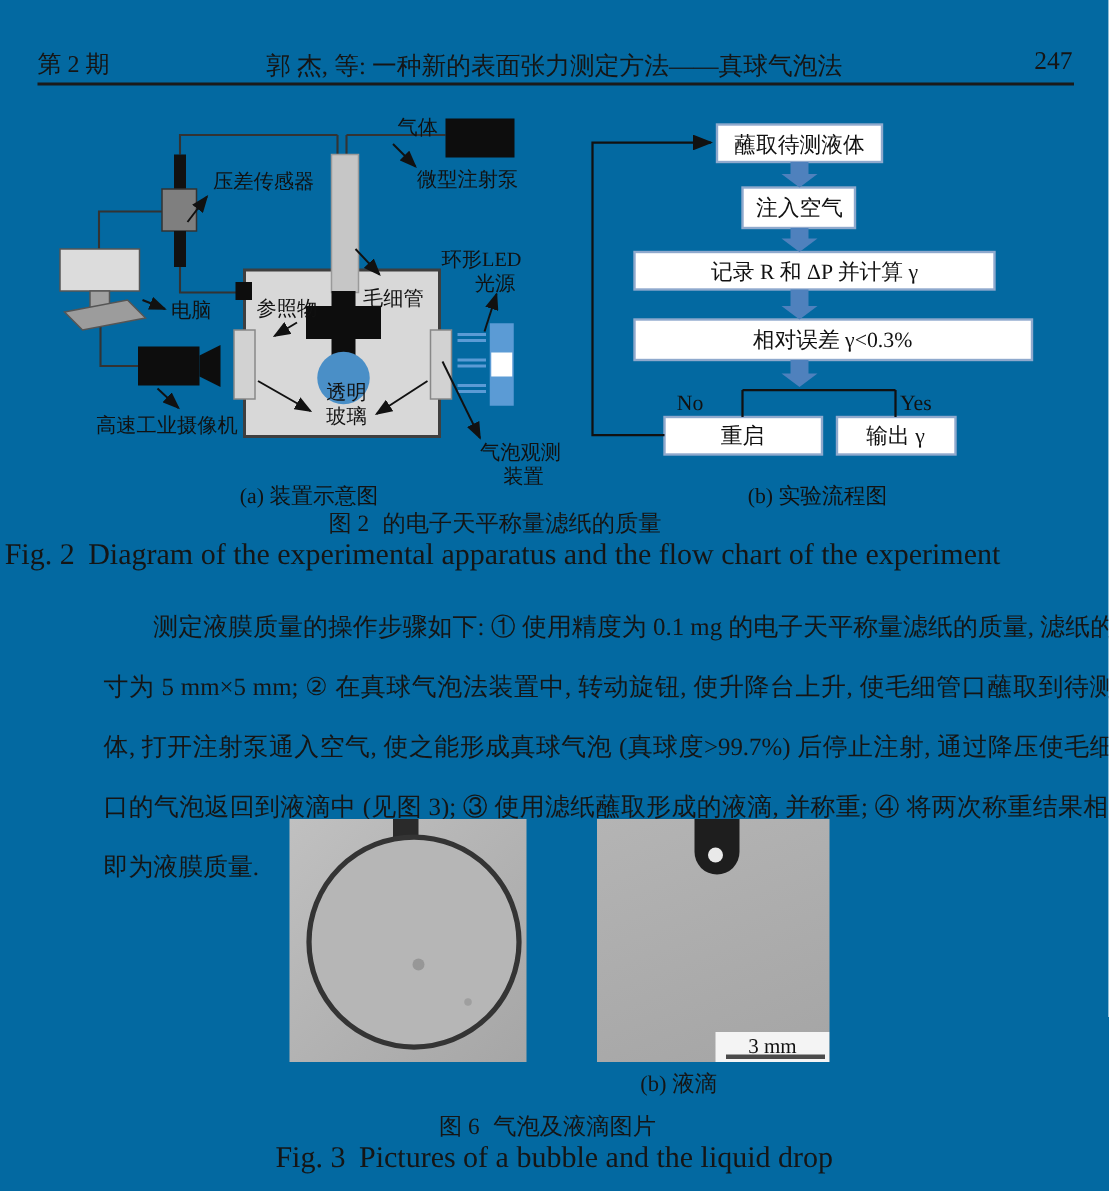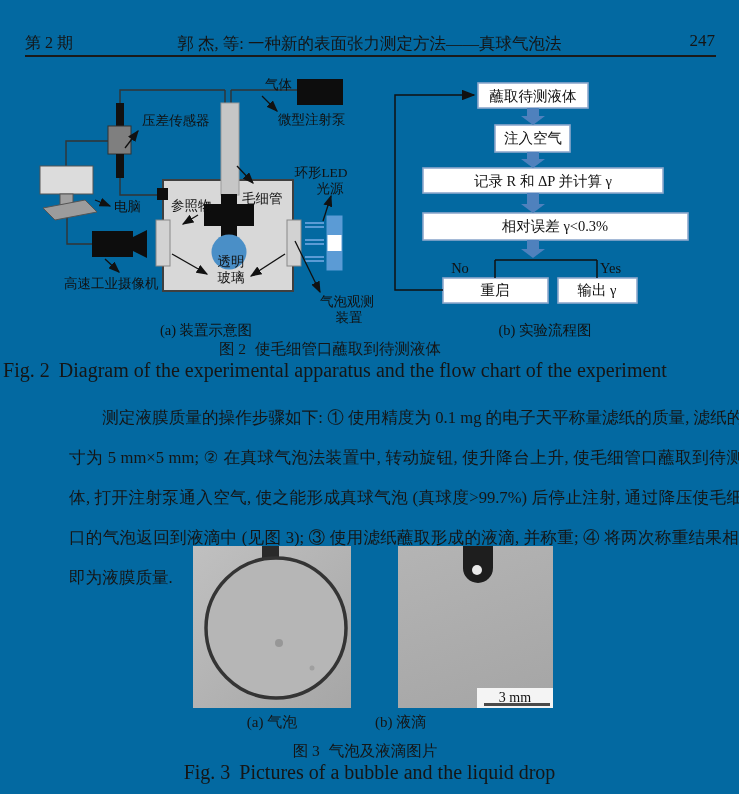--- a/index.html
+++ b/index.html
@@ -32,21 +32,21 @@
   
   .body-par{position:absolute;left:25px;top:398px;width:691px;font-size:16.6px;
             line-height:40px;text-align:justify;text-indent:2em;margin-left:44px;}
 
   
   .photo-a{position:absolute;left:193px;top:546px;width:158px;height:162px;
            background:linear-gradient(135deg,#c0c0c0,#a6a6a6);}
   .photo-b{position:absolute;left:375px;top:546px;width:155px;height:162px;
            background:linear-gradient(160deg,#b4b4b4,#a5a5a5);margin-left:23px;}
   .photoA-cap{position:absolute;left:193px;width:158px;top:713px;text-align:center;font-size:15px;}
-  .photoB-cap{position:absolute;left:375px;width:155px;top:713px;font-size:15px;}
+  .photoB-cap{position:absolute;left:375px;width:155px;top:713px;text-align:center;font-size:15px;}
 </style>
 </head>
 <body>
 
 <div class="page">
 
   <div class="hdr-issue">第 2 期</div>
   <div class="hdr-title">郭  杰, 等: 一种新的表面张力测定方法——真球气泡法</div>
   <div class="hdr-page">247</div>
   <div class="hdr-rule"></div>
@@ -180,21 +180,21 @@
     <text class="fc-text" x="155" y="106" text-anchor="middle">记录 R 和 ΔP 并计算 γ</text>
     <text class="fc-text" x="167" y="151" text-anchor="middle">相对误差 γ&lt;0.3%</text>
     <text class="fc-text" x="72" y="193" text-anchor="middle">No</text>
     <text class="fc-text" x="212" y="193">Yes</text>
     <text class="fc-text" x="107" y="215" text-anchor="middle">重启</text>
     <text class="fc-text" x="209" y="215" text-anchor="middle">输出 γ</text>
     <text class="subcap" x="157" y="255" text-anchor="middle">(b) 实验流程图</text>
   </svg>
 
   <div class="figcap cap-cn fig2-cap-cn">
-    <span class="cap-label">图 2</span><span>使毛细管口蘸取到待测液体</span>
+    <span class="cap-label">图 2</span><span>的电子天平称量滤纸的质量</span>
   </div>
   <div class="figcap cap-en fig2-cap-en">
     <span class="cap-label">Fig. 2</span><span>Diagram of the experimental apparatus and the flow chart of the experiment</span>
   </div>
 
   <div class="body-par">测定液膜质量的操作步骤如下: ① 使用精度为 0.1 mg 的电子天平称量滤纸的质量, 滤纸的尺寸为 5 mm×5 mm; ② 在真球气泡法装置中, 转动旋钮, 使升降台上升, 使毛细管口蘸取到待测液体, 打开注射泵通入空气, 使之能形成真球气泡 (真球度&gt;99.7%) 后停止注射, 通过降压使毛细管口的气泡返回到液滴中 (见图 3); ③ 使用滤纸蘸取形成的液滴, 并称重; ④ 将两次称重结果相减, 即为液膜质量.</div>
 
   <div class="photo-a">
     <svg width="158" height="162" viewBox="0 0 158 162">
       <rect x="69" y="0" width="17" height="13" fill="#2a2a2a"></rect>
@@ -209,23 +209,22 @@
       <path d="M65,0 h30 v22 a15,15 0 0 1 -30,0 z" fill="#1e1e1e"></path>
       <circle cx="79" cy="24" r="5" fill="#e9e9e9"></circle>
       <g>
         <rect x="79" y="142" width="76" height="20" fill="#f4f4f4"></rect>
         <text x="117" y="156" text-anchor="middle" font-size="14" fill="#111">3 mm</text>
         <rect x="86" y="157" width="66" height="3" fill="#4a4a4a"></rect>
       </g>
     </svg>
   </div>
 
-  <div class="photoA-cap">(a) 气泡</div>
   <div class="photoB-cap">(b) 液滴</div>
 
   <div class="figcap cap-cn fig3-cap-cn">
-    <span class="cap-label">图 3</span><span>气泡及液滴图片</span>
+    <span class="cap-label">图 6</span><span>气泡及液滴图片</span>
   </div>
   <div class="figcap cap-en fig3-cap-en">
     <span class="cap-label">Fig. 3</span><span>Pictures of a bubble and the liquid drop</span>
   </div>
 
 </div>
 
 </body></html>

